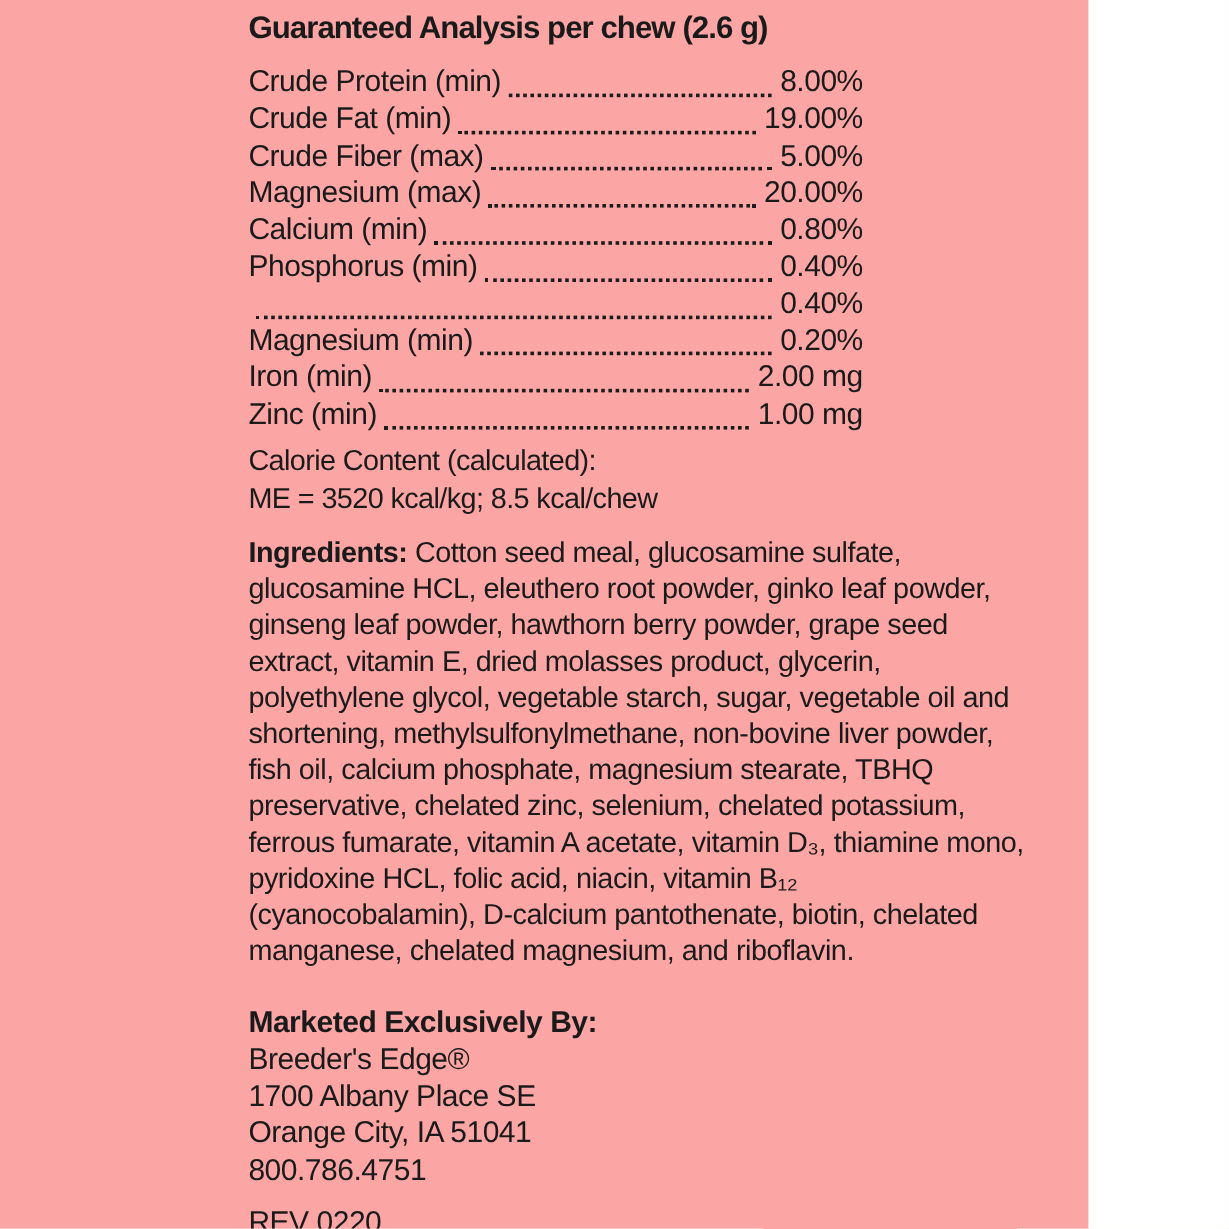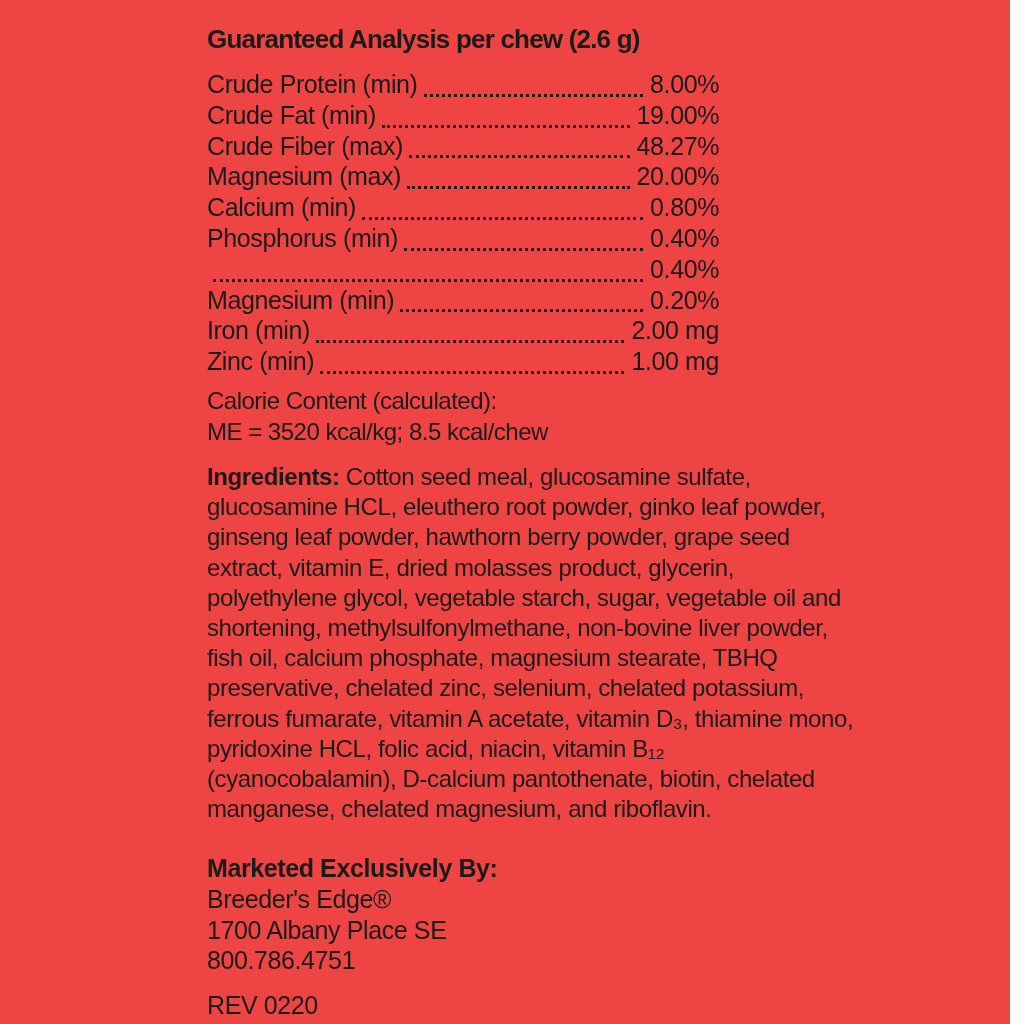--- a/index.html
+++ b/index.html
@@ -2,28 +2,28 @@
 <html><head>
 <meta charset="utf-8">
 <style>
   html, body {
     margin: 0;
     padding: 0;
     background: #ffffff;
   }
   .page {
     position: relative;
-    width: 1010px;
+    width: 907px;
     height: 1024px;
-    background: #ef4444;
+    background: #fca5a5;
     overflow: hidden;
     font-family: "Liberation Sans", "DejaVu Sans", sans-serif;
     color: #1a1a1a;
     box-sizing: border-box;
-    padding: 24px 0 0 207px;
+    padding: 8px 0 0 207px;
   }
   .ga-title {
     font-size: 26px;
     font-weight: 700;
     letter-spacing: -0.8px;
     line-height: 30px;
     margin: 0;
   }
   .ga-table {
     margin-top: 16px;
@@ -93,21 +93,21 @@
       <span>8.00%</span>
     </div>
     <div class="ga-row">
       <span>Crude Fat (min)</span>
       <span class="ga-leader"></span>
       <span>19.00%</span>
     </div>
     <div class="ga-row">
       <span>Crude Fiber (max)</span>
       <span class="ga-leader"></span>
-      <span>48.27%</span>
+      <span>5.00%</span>
     </div>
     <div class="ga-row">
       <span>Magnesium (max)</span>
       <span class="ga-leader"></span>
       <span>20.00%</span>
     </div>
     <div class="ga-row">
       <span>Calcium (min)</span>
       <span class="ga-leader"></span>
       <span>0.80%</span>
@@ -142,18 +142,19 @@
     <div>Calorie Content (calculated):</div>
     <div>ME = 3520 kcal/kg; 8.5 kcal/chew</div>
   </div>
 
   <p class="ingredients"><span class="lead">Ingredients:</span><span> Cotton seed meal, glucosamine sulfate, glucosamine HCL, eleuthero root powder, ginko leaf powder, ginseng leaf powder, hawthorn berry powder, grape seed extract, vitamin E, dried molasses product, glycerin, polyethylene glycol, vegetable starch, sugar, vegetable oil and shortening, methylsulfonylmethane, non-bovine liver powder, fish oil, calcium phosphate, magnesium stearate, TBHQ preservative, chelated zinc, selenium, chelated potassium, ferrous fumarate, vitamin A acetate, vitamin D₃, thiamine mono, pyridoxine HCL, folic acid, niacin, vitamin B₁₂ (cyanocobalamin), D-calcium pantothenate, biotin, chelated manganese, chelated magnesium, and riboflavin.</span></p>
 
   <div class="marketed-block">
     <div class="marketed-heading">Marketed Exclusively By:</div>
     <div>Breeder's Edge®</div>
     <div>1700 Albany Place SE</div>
+    <div>Orange City, IA 51041</div>
     <div>800.786.4751</div>
   </div>
 
   <div class="rev">REV 0220</div>
 
 </div>
 
 </body></html>

